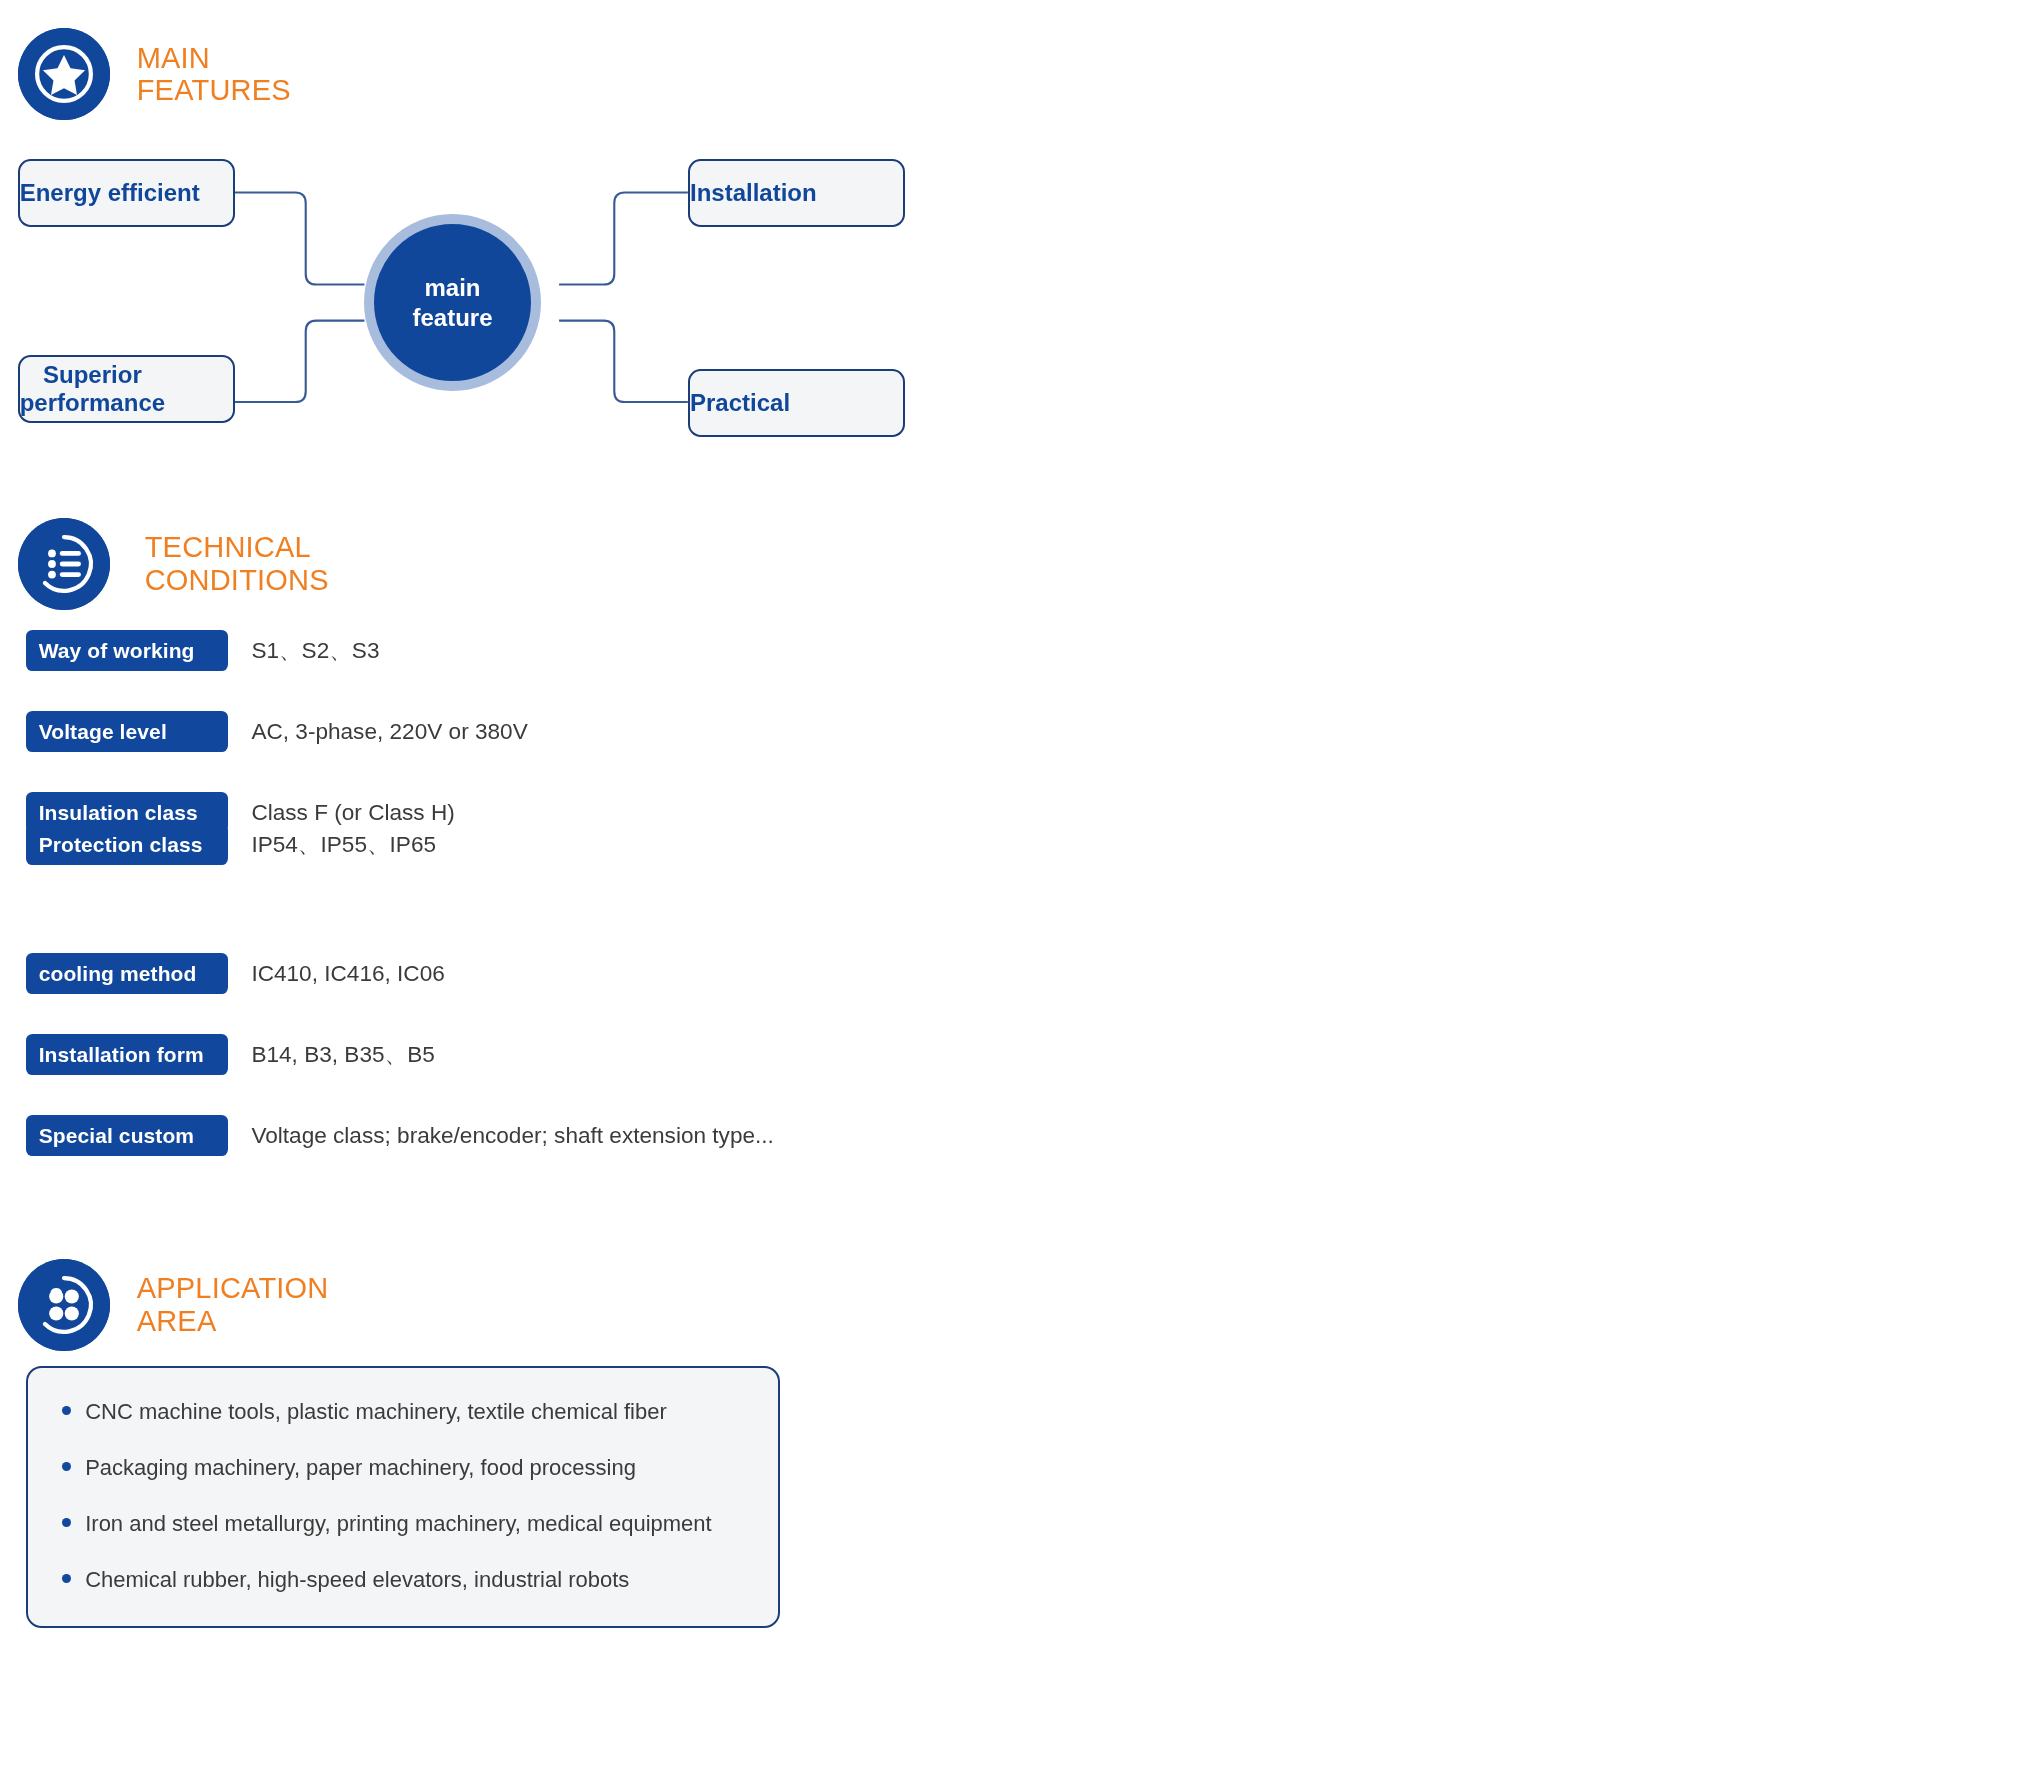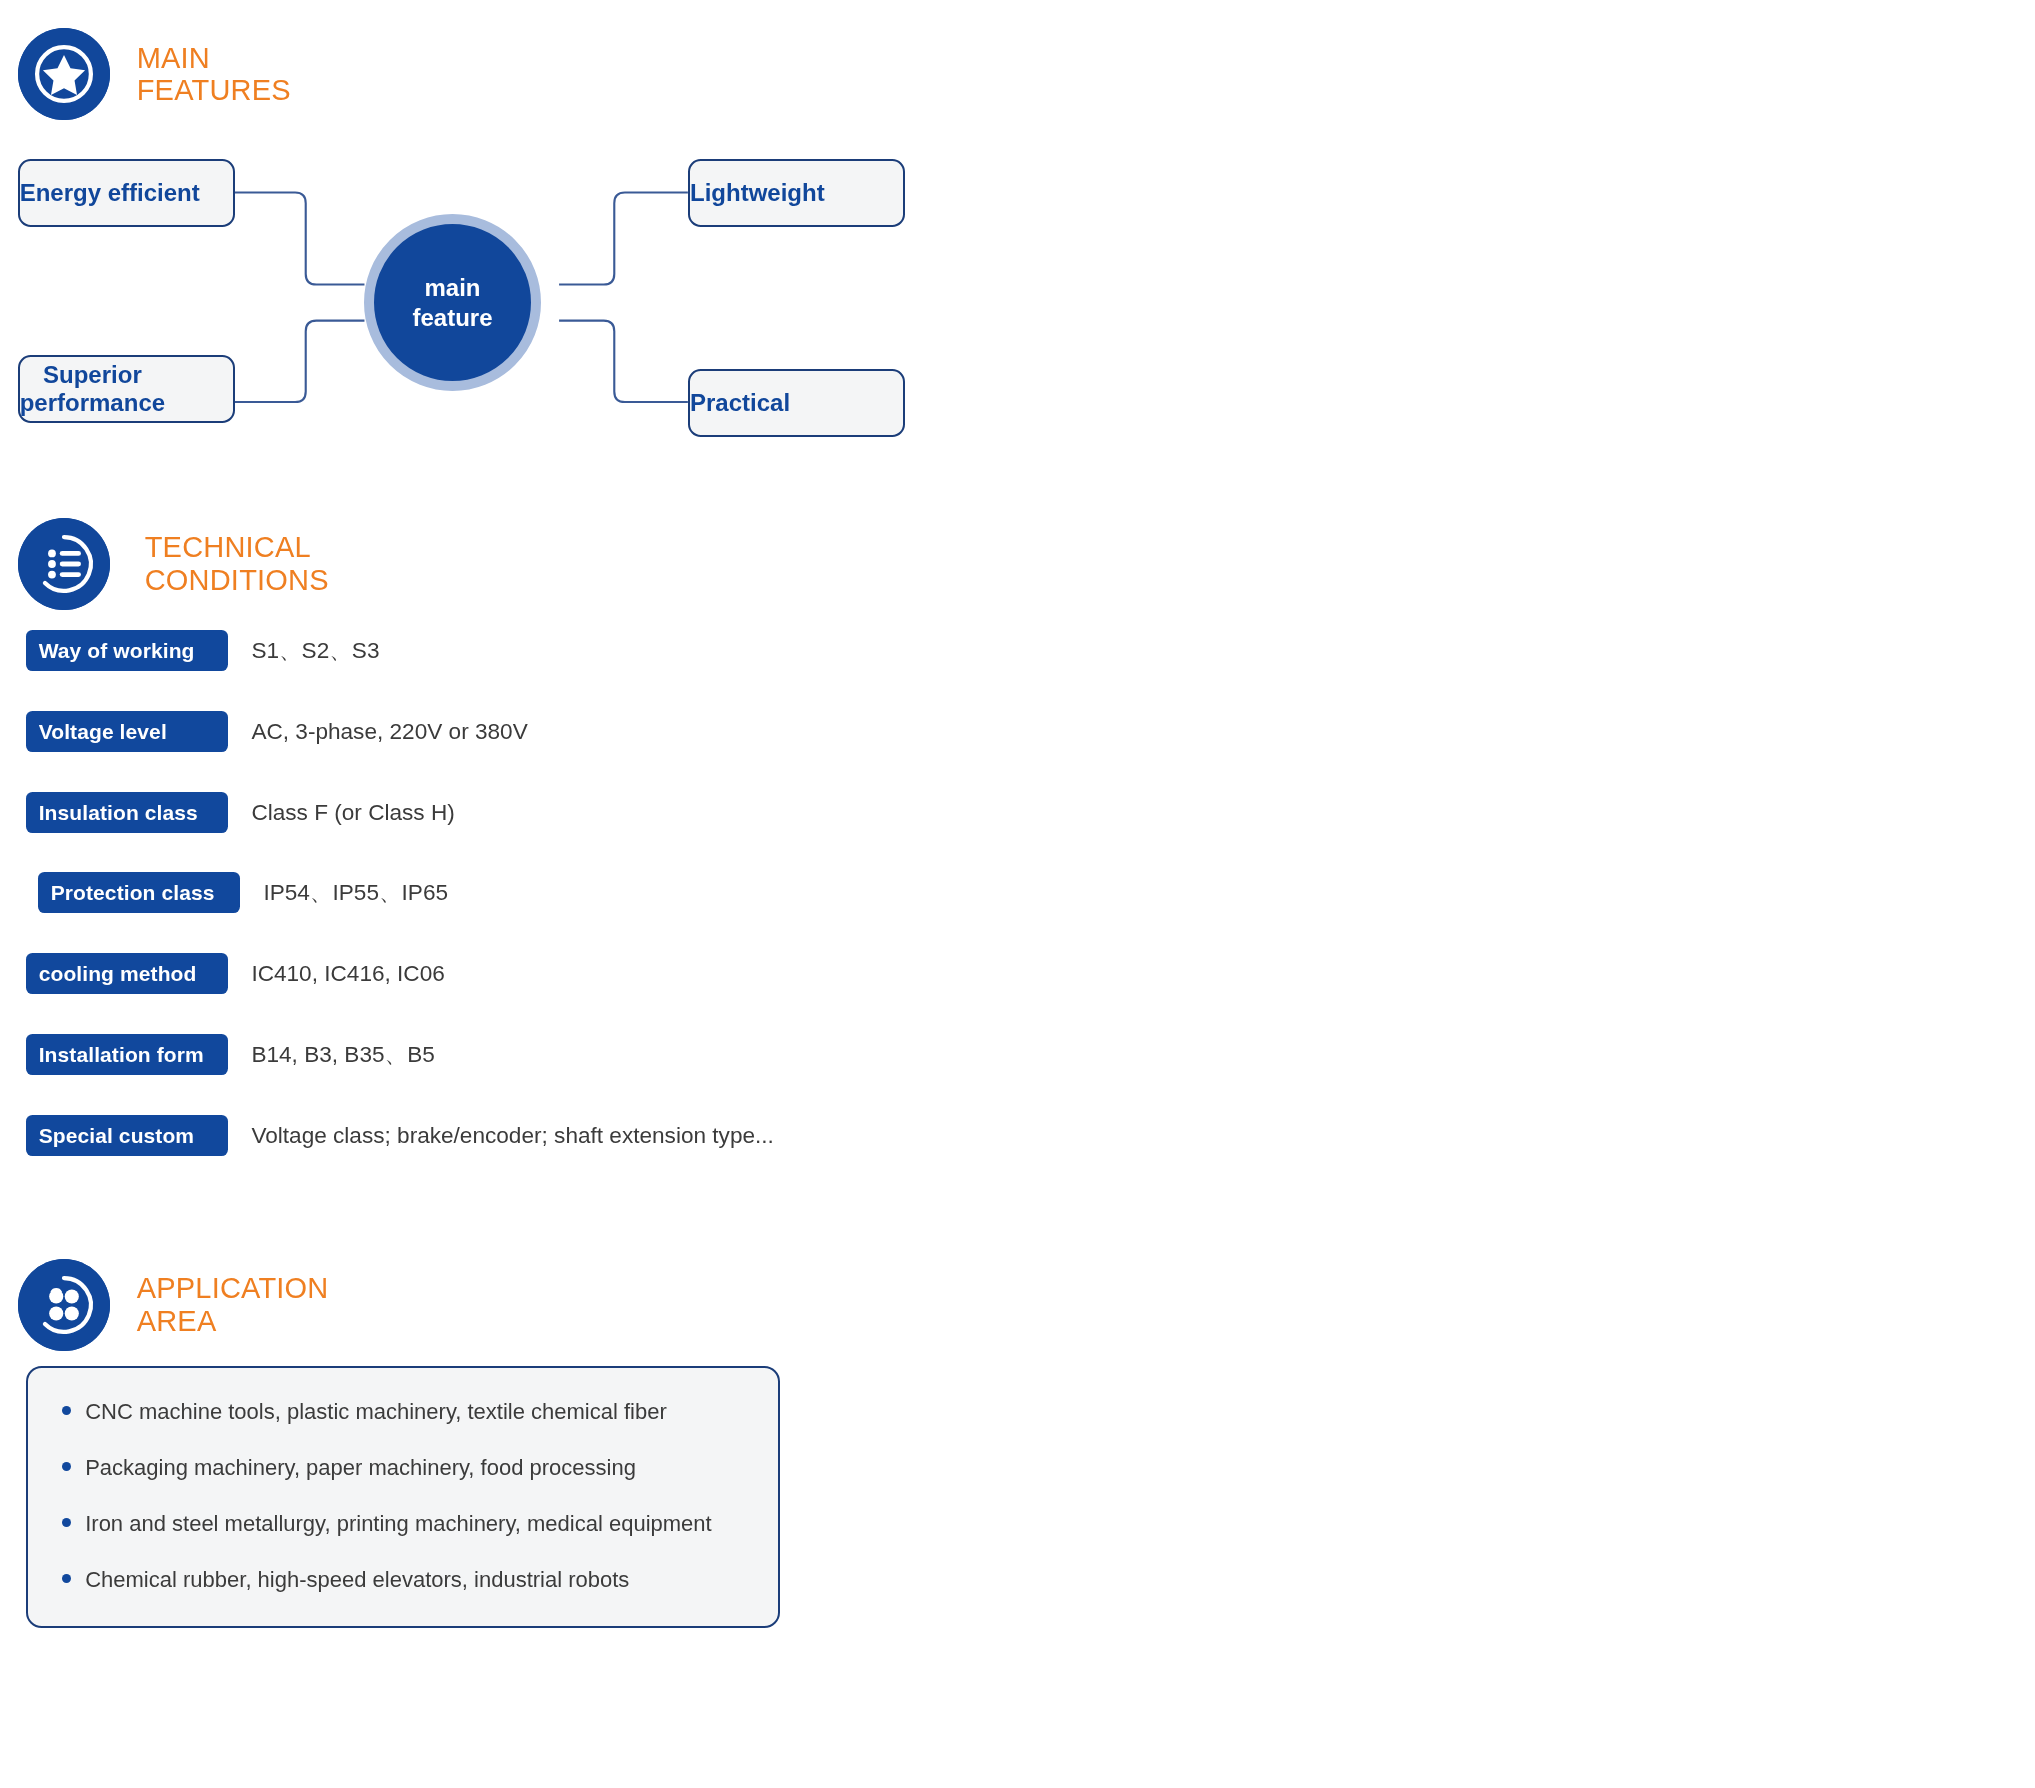--- a/index.html
+++ b/index.html
@@ -186,21 +186,21 @@
       <path d="M790 402 H853 Q868 402 868 387 V287 Q868 272 883 272 H972" fill="none" stroke="#3A5A96" stroke-width="3"></path>
 
       <path d="M790 453 H853 Q868 453 868 468 V553 Q868 568 883 568 H972" fill="none" stroke="#3A5A96" stroke-width="3"></path>
     </svg>
 
     <div class="mm-box" style="left:17.7px; top:159px; width:217px; height:68px;">
       <span>Energy efficient</span>
     </div>
 
     <div class="mm-box" style="left:688px; top:159px; width:217px; height:68px;">
-      <span>Lightweight</span>
+      <span>Installation</span>
     </div>
 
     <div class="mm-box" style="left:17.7px; top:355px; width:217px; height:68px; white-space:pre-line;">
       <span>Superior
 performance</span>
     </div>
 
     <div class="mm-box" style="left:688px; top:355px; width:217px; height:68px;margin-top:14px;">
       <span>Practical</span>
     </div>
@@ -240,21 +240,21 @@
   <div class="spec-row" style="top:711px;">
     <div class="spec-chip">Voltage level</div>
     <div class="spec-value">AC, 3-phase, 220V or 380V</div>
   </div>
 
   <div class="spec-row" style="top:792px;">
     <div class="spec-chip">Insulation class</div>
     <div class="spec-value">Class F (or Class H)</div>
   </div>
 
-  <div class="spec-row" style="top:872px;margin-left:12px;">
+  <div class="spec-row" style="top:824px;">
     <div class="spec-chip">Protection class</div>
     <div class="spec-value">IP54、IP55、IP65</div>
   </div>
 
   <div class="spec-row" style="top:953px;">
     <div class="spec-chip">cooling method</div>
     <div class="spec-value">IC410, IC416, IC06</div>
   </div>
 
   <div class="spec-row" style="top:1034px;">

